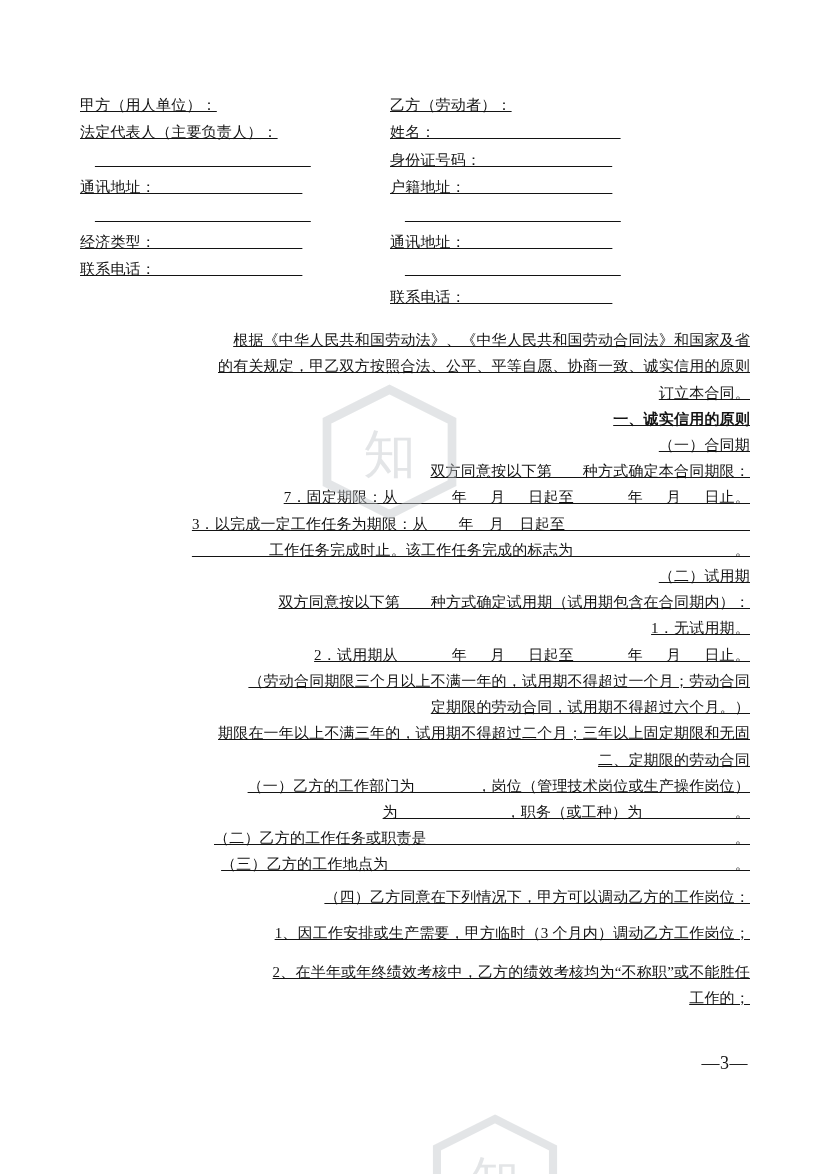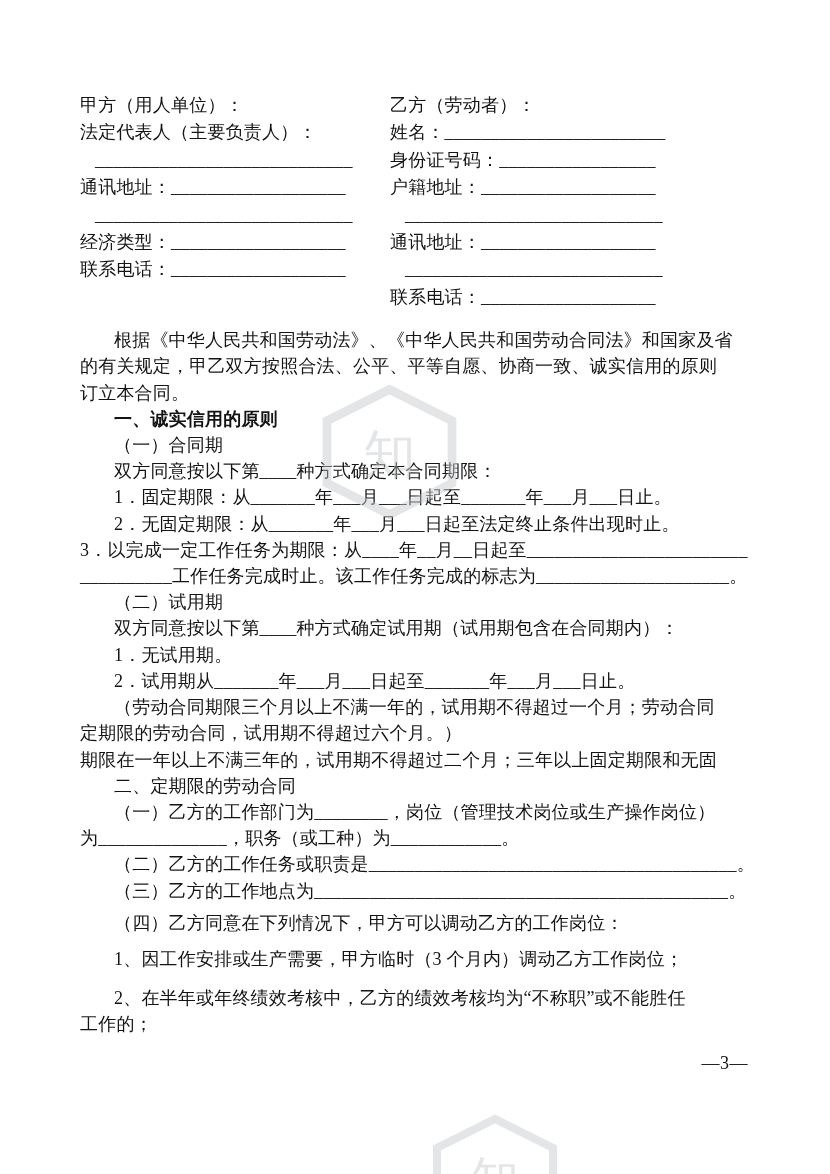--- a/index.html
+++ b/index.html
@@ -13,26 +13,27 @@
     font-family: "Liberation Serif", "DejaVu Serif", serif;
     color: #141414;
   }
   .header-cols {
     display: flex;
     padding: 92px 0 0 80px;
   }
   .party-col { width: 280px; }
   .party-col.right { margin-left: 30px; }
   .doc-line {
-    font-size: 18px;
+    font-size: 15px;
     line-height: 27.4px;
     white-space: nowrap;
     letter-spacing: 0.2px;
+    text-decoration: underline;
   }
-  .body-text { padding: 16px 80px 0 80px; }
+  .body-text { padding: 16px 80px 0 80px; text-align: right; }
   .body-text .doc-line { line-height: 26.2px; }
   .indent { padding-left: 34px; }
   .bold { font-weight: bold; }
   .cont { padding-left: 15px; }
   .gap1 { margin-top: 6px; }
   .gap2 { margin-top: 10px; }
   .gap3 { margin-top: 13px; }
   .page-number {
     position: absolute;
     top: 1053px;
@@ -84,22 +85,21 @@
       </div>
   </div>
 
   <div class="body-text">
       <div class="doc-line indent">根据《中华人民共和国劳动法》、《中华人民共和国劳动合同法》和国家及省</div>
       <div class="doc-line">的有关规定，甲乙双方按照合法、公平、平等自愿、协商一致、诚实信用的原则</div>
       <div class="doc-line">订立本合同。</div>
       <div class="doc-line indent bold">一、诚实信用的原则</div>
       <div class="doc-line indent">（一）合同期</div>
       <div class="doc-line indent">双方同意按以下第____种方式确定本合同期限：</div>
-      <div class="doc-line indent">1．固定期限：从_______年___月___日起至_______年___月___日止。</div>
-      <div class="doc-line indent">2．无固定期限：从_______年___月___日起至法定终止条件出现时止。</div>
+      <div class="doc-line indent">7．固定期限：从_______年___月___日起至_______年___月___日止。</div>
       <div class="doc-line">3．以完成一定工作任务为期限：从____年__月__日起至________________________</div>
       <div class="doc-line">__________工作任务完成时止。该工作任务完成的标志为_____________________。</div>
       <div class="doc-line indent">（二）试用期</div>
       <div class="doc-line indent">双方同意按以下第____种方式确定试用期（试用期包含在合同期内）：</div>
       <div class="doc-line indent">1．无试用期。</div>
       <div class="doc-line indent">2．试用期从_______年___月___日起至_______年___月___日止。</div>
       <div class="doc-line indent">（劳动合同期限三个月以上不满一年的，试用期不得超过一个月；劳动合同</div>
       <div class="doc-line">定期限的劳动合同，试用期不得超过六个月。）</div>
       <div class="doc-line">期限在一年以上不满三年的，试用期不得超过二个月；三年以上固定期限和无固</div>
       <div class="doc-line indent">二、定期限的劳动合同</div>

